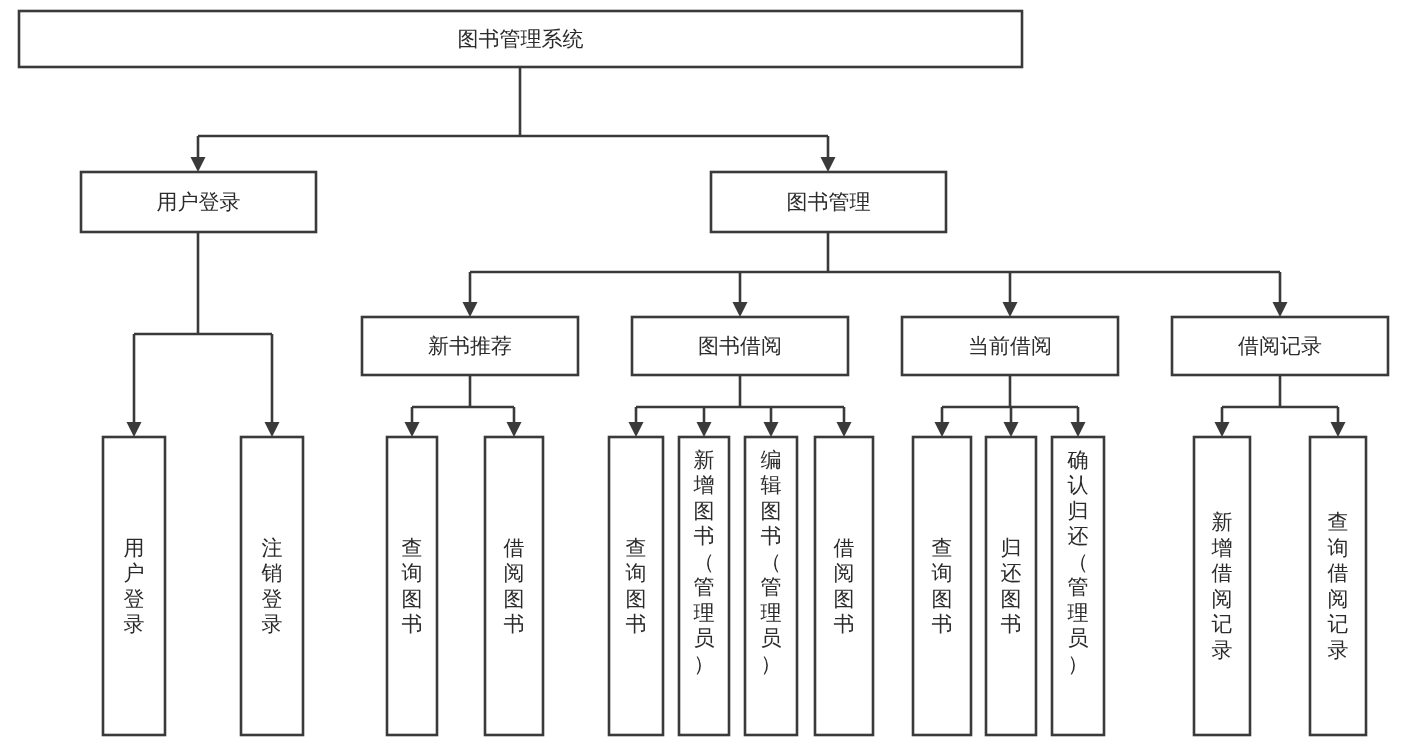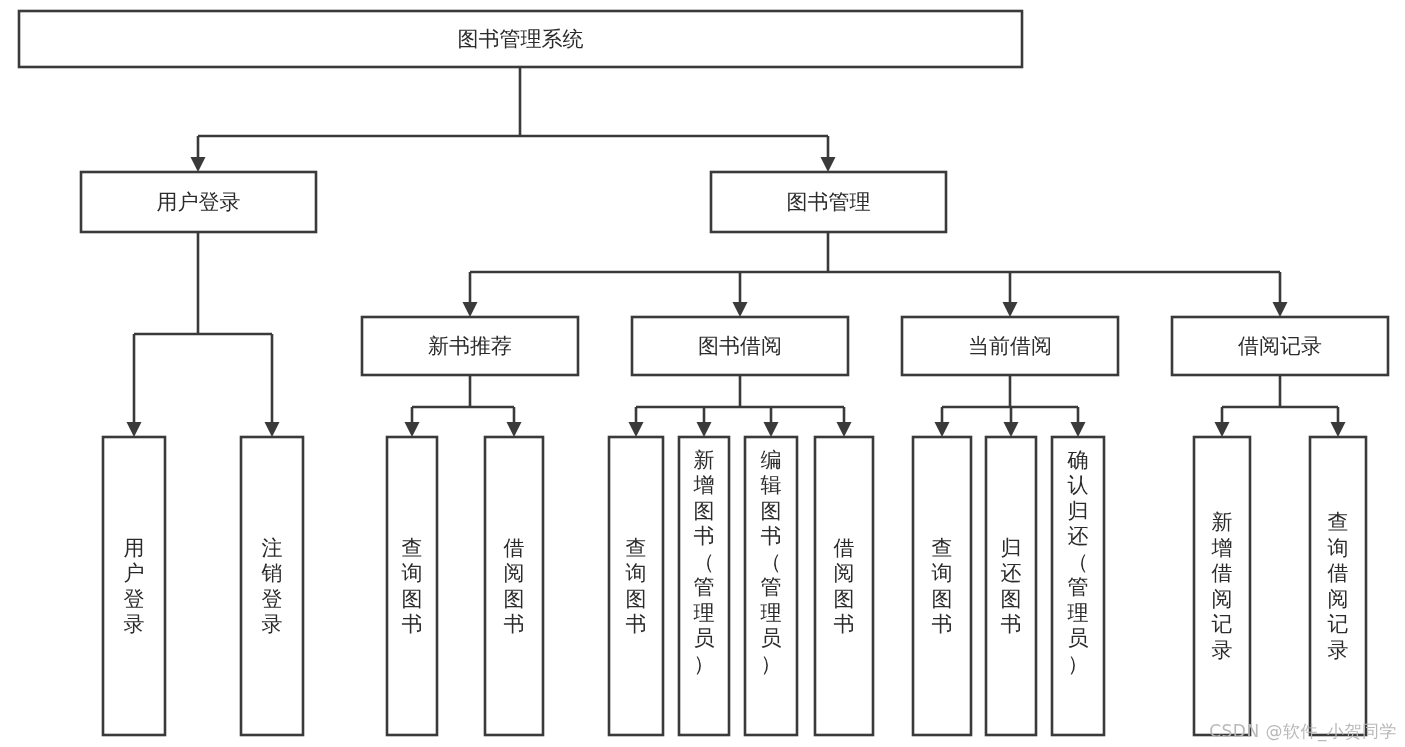--- a/index.html
+++ b/index.html
@@ -217,14 +217,13 @@
         <g>
           <rect x="1194" y="437" width="56" height="298" class="node-box"></rect>
           <text x="1222" y="529.39" class="node-label-v"><tspan x="1222" dy="0">新</tspan><tspan x="1222" dy="25.5">增</tspan><tspan x="1222" dy="25.5">借</tspan><tspan x="1222" dy="25.5">阅</tspan><tspan x="1222" dy="25.5">记</tspan><tspan x="1222" dy="25.5">录</tspan></text>
         </g>
         <g>
           <rect x="1310" y="437" width="56" height="298" class="node-box"></rect>
           <text x="1338" y="529.39" class="node-label-v"><tspan x="1338" dy="0">查</tspan><tspan x="1338" dy="25.5">询</tspan><tspan x="1338" dy="25.5">借</tspan><tspan x="1338" dy="25.5">阅</tspan><tspan x="1338" dy="25.5">记</tspan><tspan x="1338" dy="25.5">录</tspan></text>
         </g>
       </g>
   </svg>
-  <div class="watermark-text">CSDN @软件_小贺同学</div>
 </div>
 
 </body></html>

